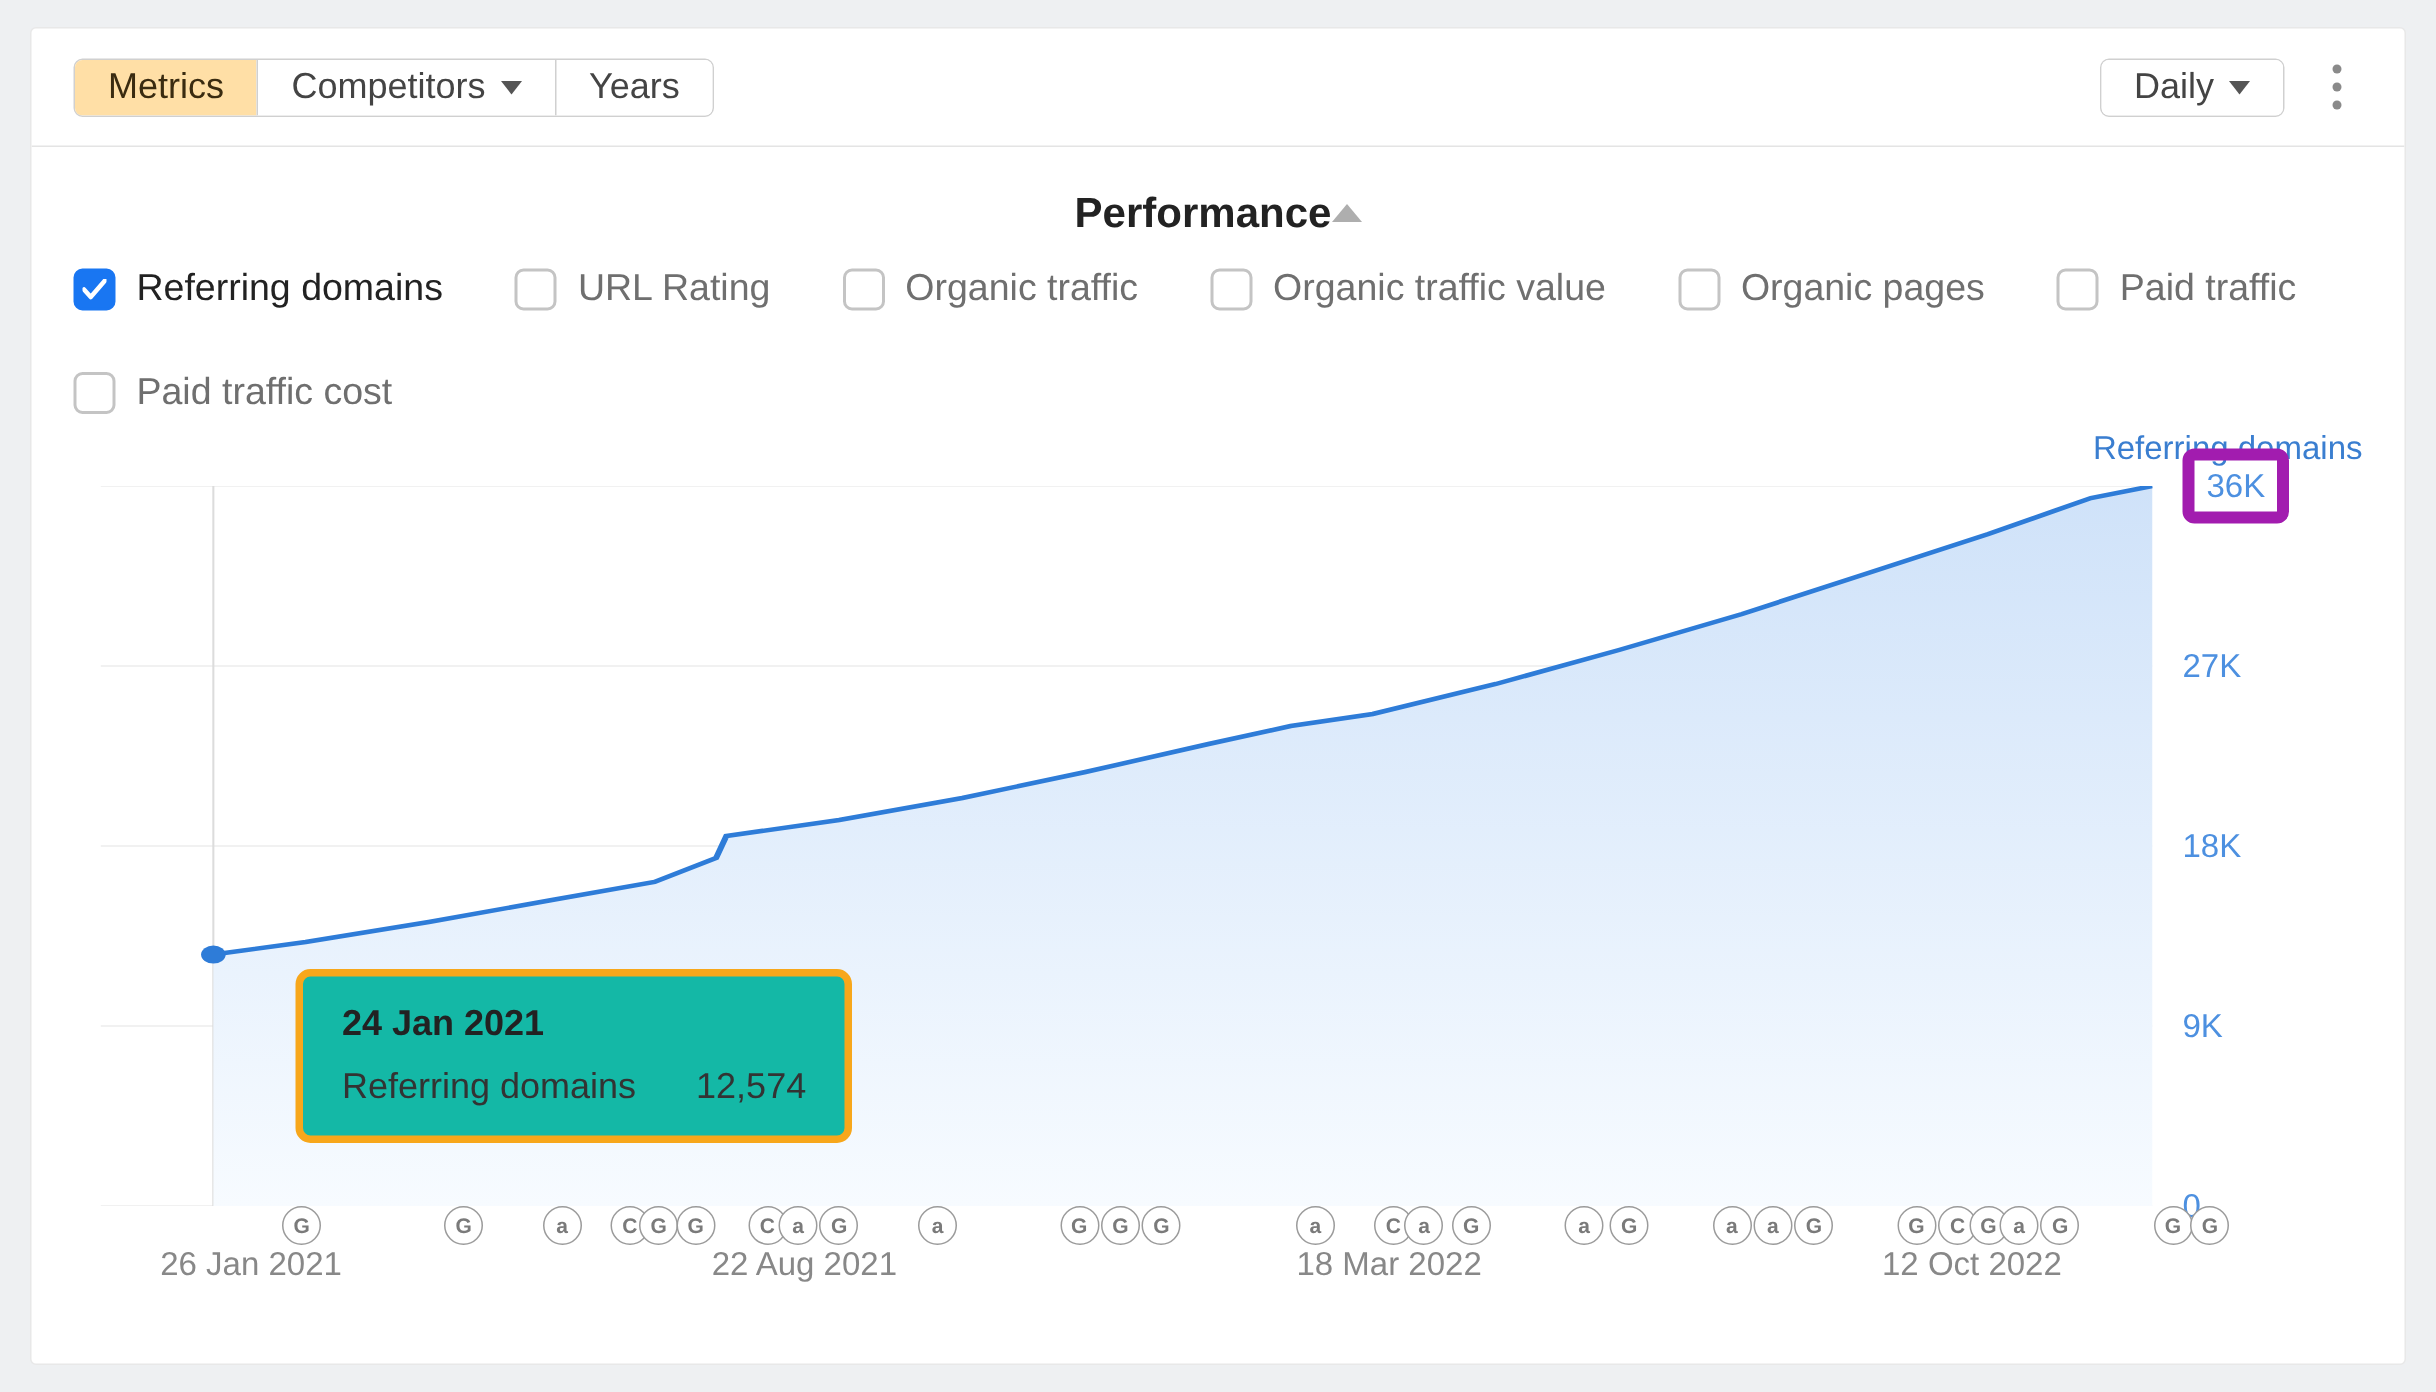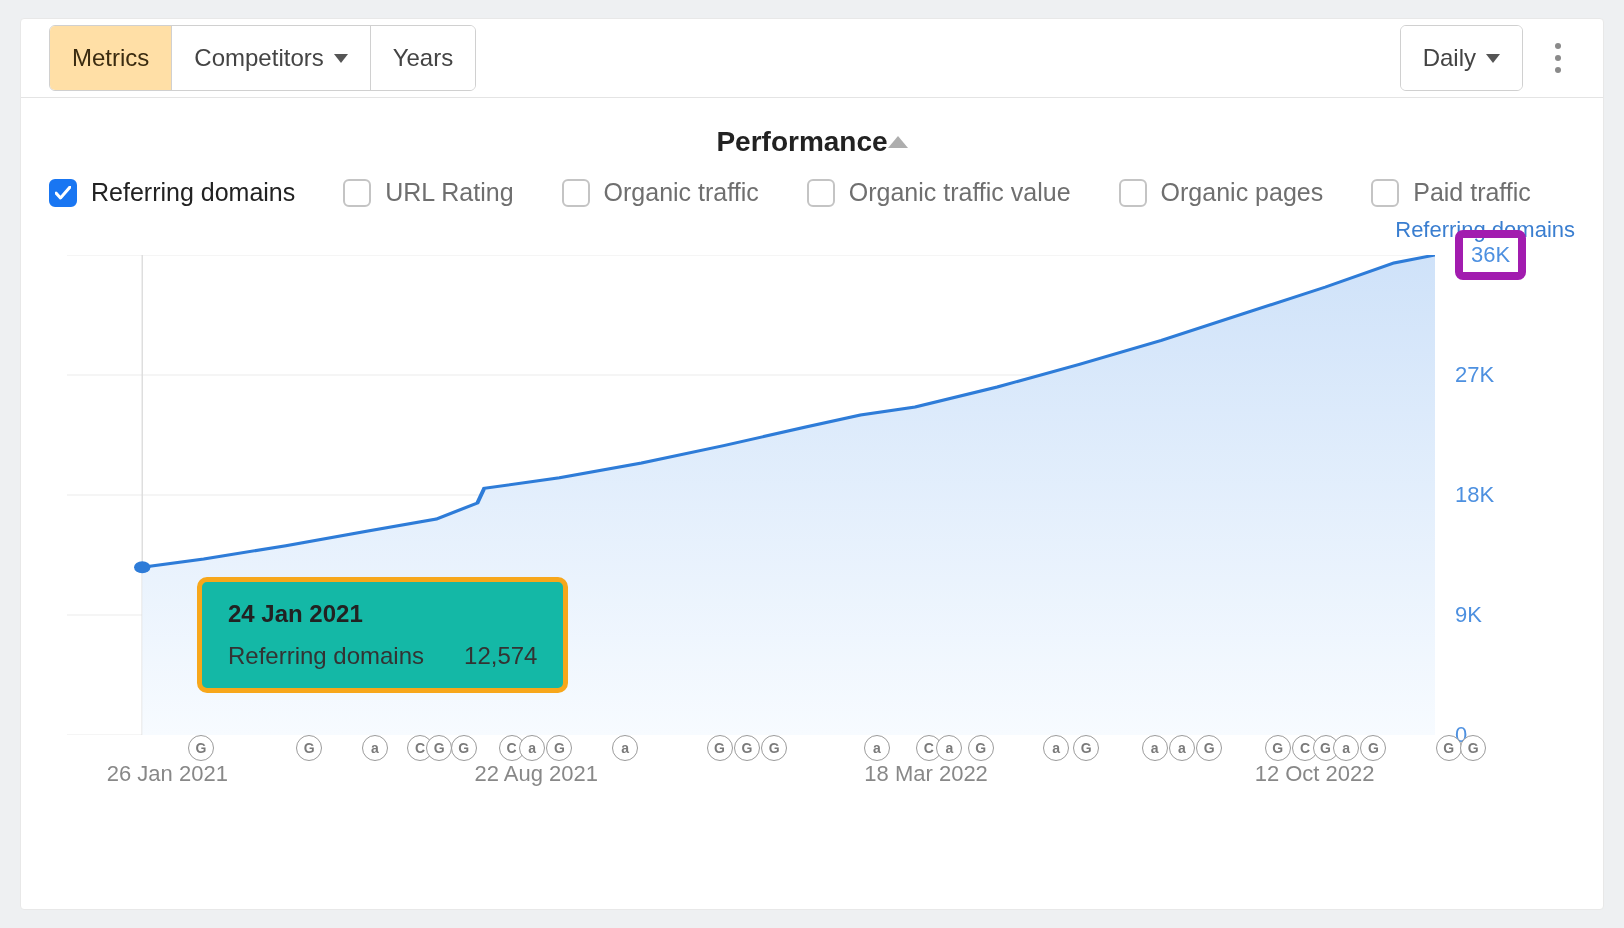--- a/index.html
+++ b/index.html
@@ -3,21 +3,21 @@
 <meta charset="utf-8">
 <style>
 html,body{margin:0;padding:0;font-family:-apple-system,BlinkMacSystemFont,"Segoe UI",Helvetica,Arial,sans-serif;background:#eef0f2;}
 .screen{width:1624px;height:928px;box-sizing:border-box;padding:18px 20px;}
 .card{background:#fff;border:1px solid #e8e8e8;border-radius:4px;width:100%;height:100%;box-sizing:border-box;overflow:hidden;}
 
 
 .toolbar{display:flex;align-items:center;height:78px;border-bottom:1px solid #e4e4e4;padding:0 28px;gap:0;}
 .btn-group{display:inline-flex;border:1px solid #d0d0d0;border-radius:6px;overflow:hidden;}
 .btn-group>.btn+.btn{border-left:1px solid #d0d0d0;}
-.btn{height:64px;padding:0 22px;display:inline-flex;align-items:center;gap:10px;background:#fff;color:#444;font-size:24px;cursor:pointer;text-align:right;}
+.btn{height:37px;padding:0 22px;display:inline-flex;align-items:center;gap:10px;background:#fff;color:#444;font-size:24px;cursor:pointer;text-align:right;}
 .btn.active{background:#ffdfa6;color:#3a2b10;}
 .chev{width:0;height:0;border-left:7px solid transparent;border-right:7px solid transparent;border-top:9px solid #555;display:inline-block;}
 .toolbar-spacer{flex:1;}
 .dots{width:34px;display:flex;flex-direction:column;gap:6px;align-items:center;justify-content:center;margin-left:18px;cursor:pointer;}
 .dots span{width:6px;height:6px;border-radius:50%;background:#8a8a8a;}
 
 
 .body{padding:28px 28px 10px 28px;}
 .panel-head{display:flex;align-items:center;justify-content:center;margin-bottom:20px;}
 .panel-title{font-size:28px;font-weight:700;color:#222;}
@@ -118,20 +118,24 @@
             <span class="cbox"></span>
             <span class="metric-label">Organic traffic value</span>
           </div>
           <div class="metric">
             <span class="cbox"></span>
             <span class="metric-label">Organic pages</span>
           </div>
           <div class="metric">
             <span class="cbox"></span>
             <span class="metric-label">Paid traffic</span>
+          </div>
+          <div class="metric">
+            <span class="cbox"></span>
+            <span class="metric-label">Paid traffic cost</span>
           </div>
         </div>
 
     <div class="chart-wrap">
       <div class="series-title">Referring domains</div>
       <svg class="chart-svg" id="chartsvg" viewBox="0 0 1000 480" preserveAspectRatio="none">
         <defs>
           <linearGradient id="grad" x1="0" y1="0" x2="0" y2="1">
             <stop offset="0%" stop-color="#cfe2f9"></stop>
             <stop offset="100%" stop-color="#f7fbff"></stop>

